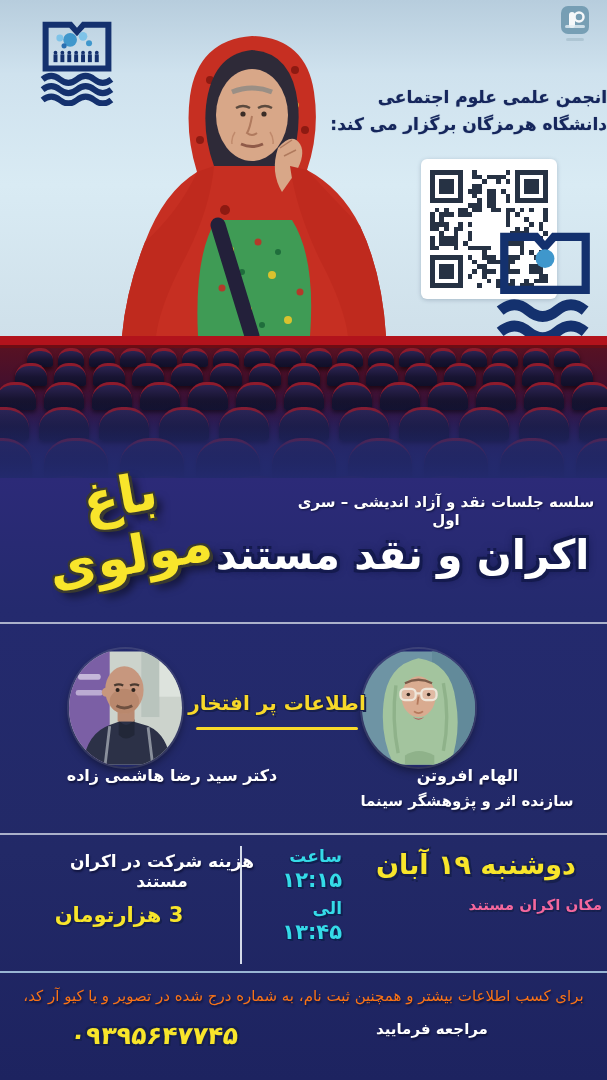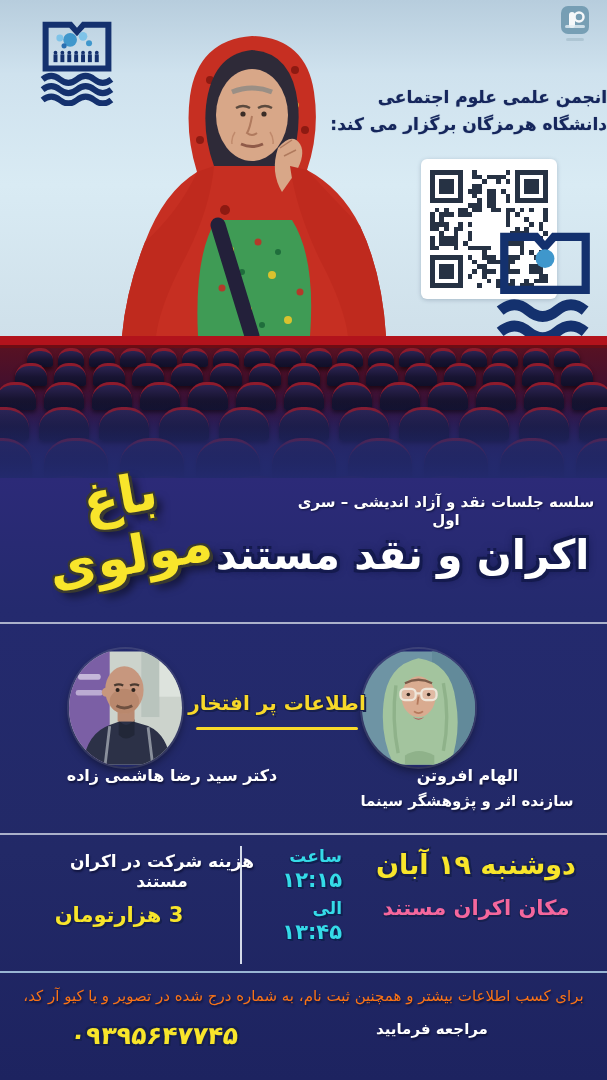--- a/index.html
+++ b/index.html
@@ -110,22 +110,22 @@
     color:#35dbe8;font-weight:bold;text-shadow:2px 2px 0 #102050,-1px 1px 0 #102050;}
   .time-col .t-label{font-size:17px;}
   .time-col .t-val{font-size:21px;margin-top:2px;}
   .time-col .t-to{font-size:17px;margin-top:6px;}
   .date-line{
     position:absolute;left:350px;top:849px;width:252px;text-align:center;direction:rtl;
     color:#f8e52b;font-weight:bold;font-size:27px;
     text-shadow:2px 3px 0 #17204f,-2px 2px 0 #17204f,2px -2px 0 #17204f;
   }
   .location-label{
-    position:absolute;left:350px;top:896px;width:252px;text-align:center;direction:rtl;
-    color:#f4679d;font-weight:bold;font-size:21px;
+    position:absolute;left:350px;top:896px;width:252px;direction:rtl;
+    color:#f4679d;font-weight:bold;font-size:15px;
     text-shadow:1px 2px 0 #17204f,-1px 1px 0 #17204f;
   }
   .location-line{
     position:absolute;left:336px;top:926px;width:266px;text-align:center;direction:rtl;
     color:#fff;font-weight:bold;font-size:16px;text-shadow:1px 2px 2px #10143c;
   }
   
   .footer-line1{
     position:absolute;left:4px;top:986px;width:599px;text-align:center;direction:rtl;
     color:#f97316;font-weight:normal;font-size:15px;line-height:1.45;text-shadow:1px 2px 2px #10143c;

